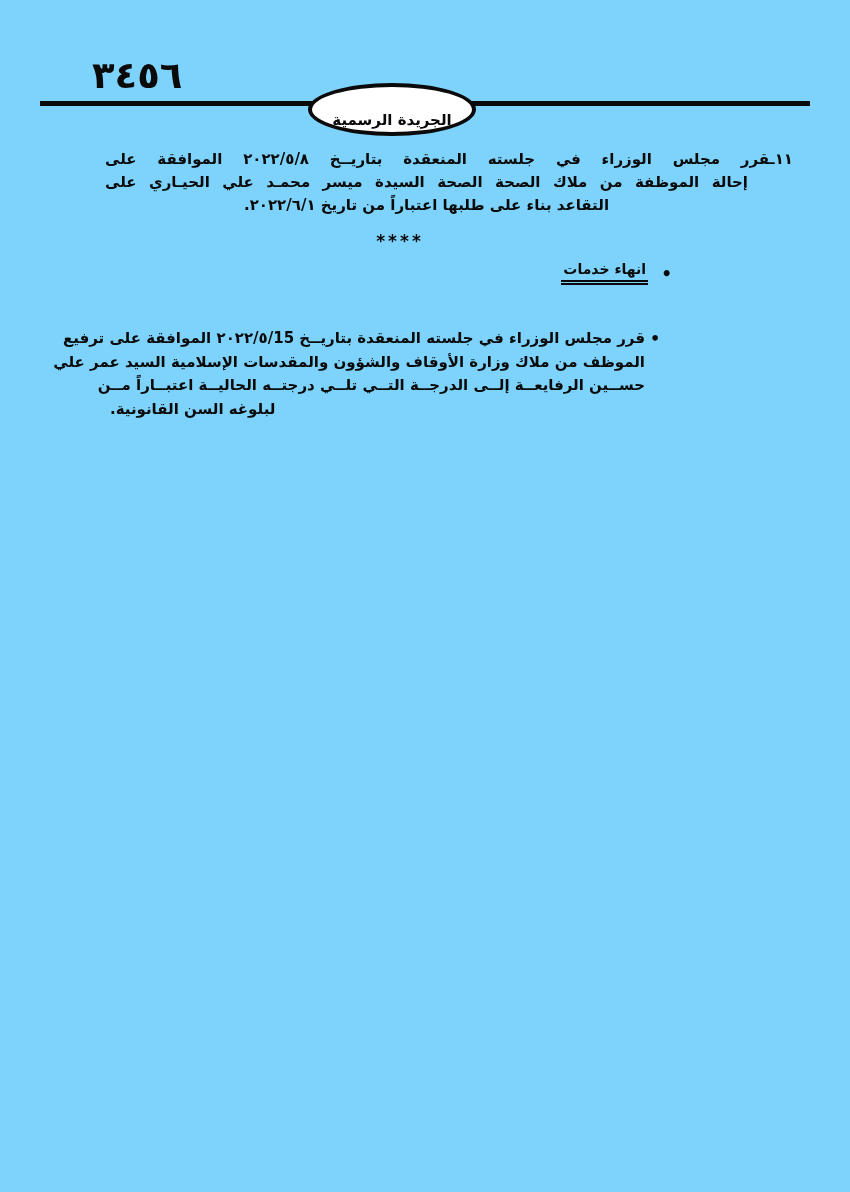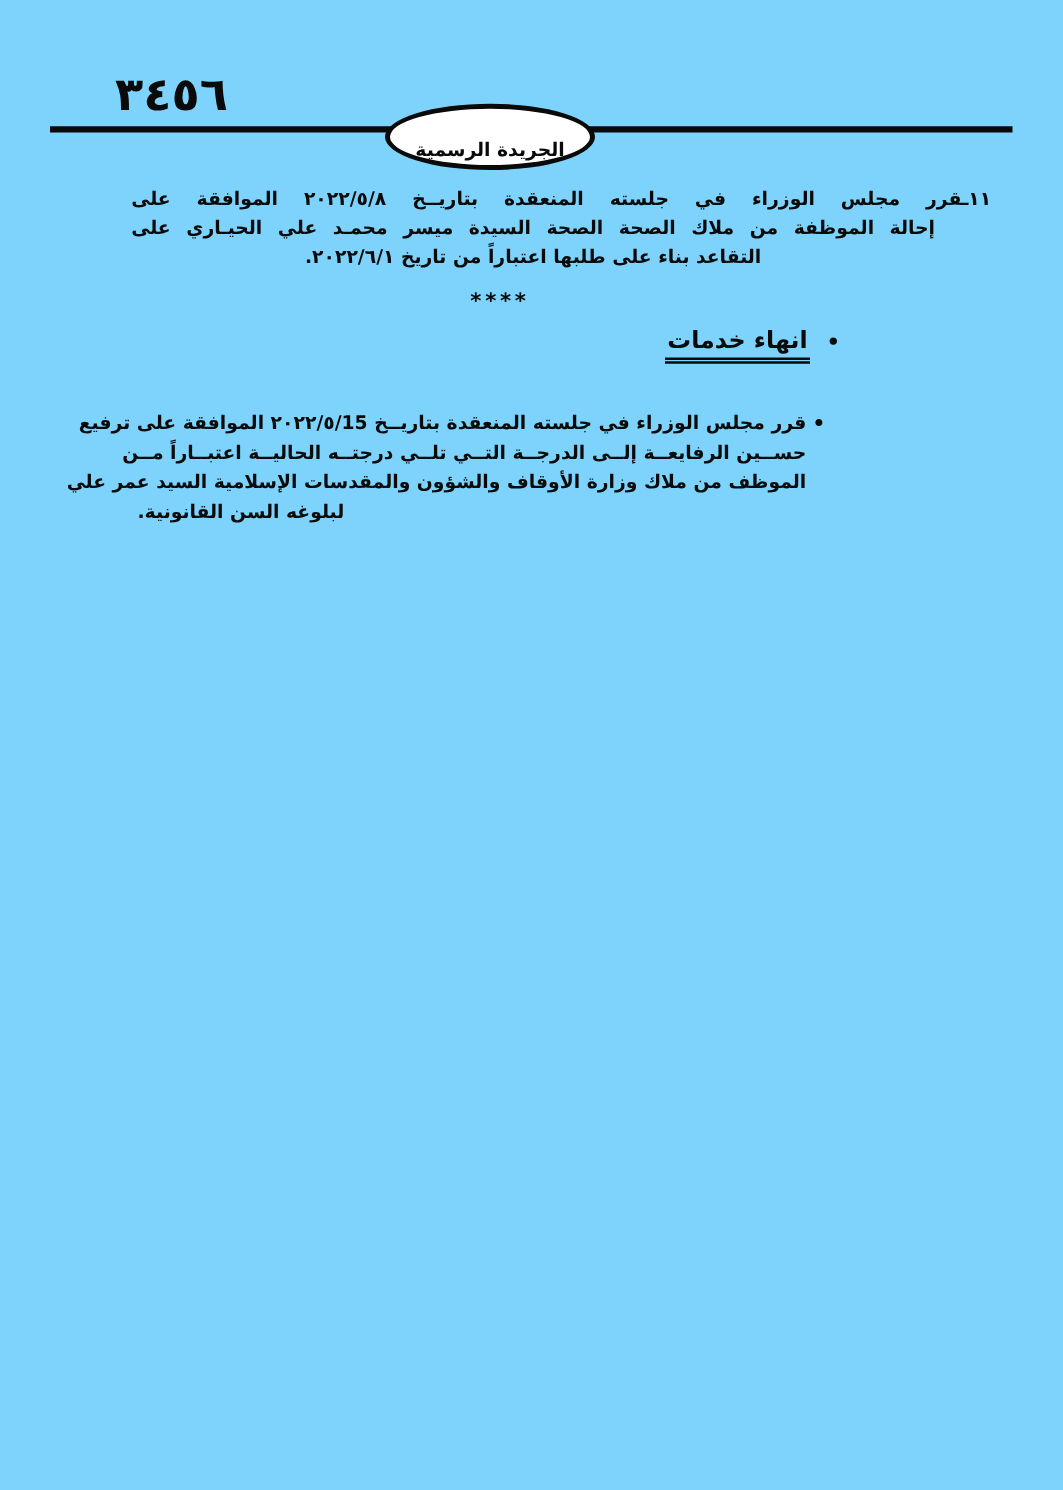--- a/index.html
+++ b/index.html
@@ -97,21 +97,21 @@
     display: flex;
     align-items: flex-start;
     gap: 13px;
   }
   .section-heading .bullet {
     font-size: 17px;
     font-weight: 700;
     line-height: 26px;
   }
   .section-heading .heading-text {
-    font-size: 19px;
+    font-size: 14px;
     font-weight: 700;
     padding: 0 2px 3px 2px;
     border-bottom: 5px double #0a0a0a;
     white-space: nowrap;
   }
   .bullet-item2 {
     position: absolute;
     top: 327px;
     left: 650px;
     font-size: 16px;
@@ -148,18 +148,18 @@
 
   <div class="section-heading">
     <span class="bullet">•</span>
     <span class="heading-text">انهاء خدمات</span>
   </div>
 
   <span class="bullet-item2">•</span>
 
   <div class="para para-item2">
     <div class="line justify">قرر مجلس الوزراء في جلسته المنعقدة بتاريــخ ٢٠٢٢/٥/15 الموافقة على ترفيع</div>
+    <div class="line justify">الموظف من ملاك وزارة الأوقاف والشؤون والمقدسات الإسلامية السيد عمر علي</div>
     <div class="line justify">حســين الرفايعــة إلــى الدرجــة التــي تلــي درجتــه الحاليــة اعتبــاراً مــن</div>
-    <div class="line justify">الموظف من ملاك وزارة الأوقاف والشؤون والمقدسات الإسلامية السيد عمر علي</div>
     <div class="line">لبلوغه السن القانونية.</div>
   </div>
 
 </div>
 
 </body></html>

